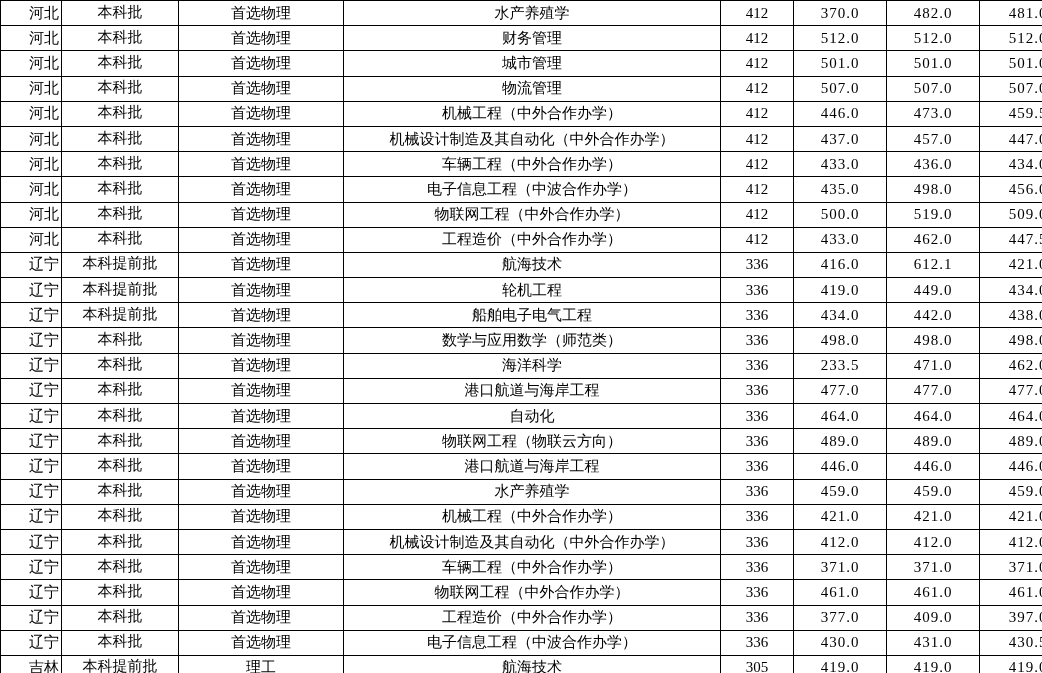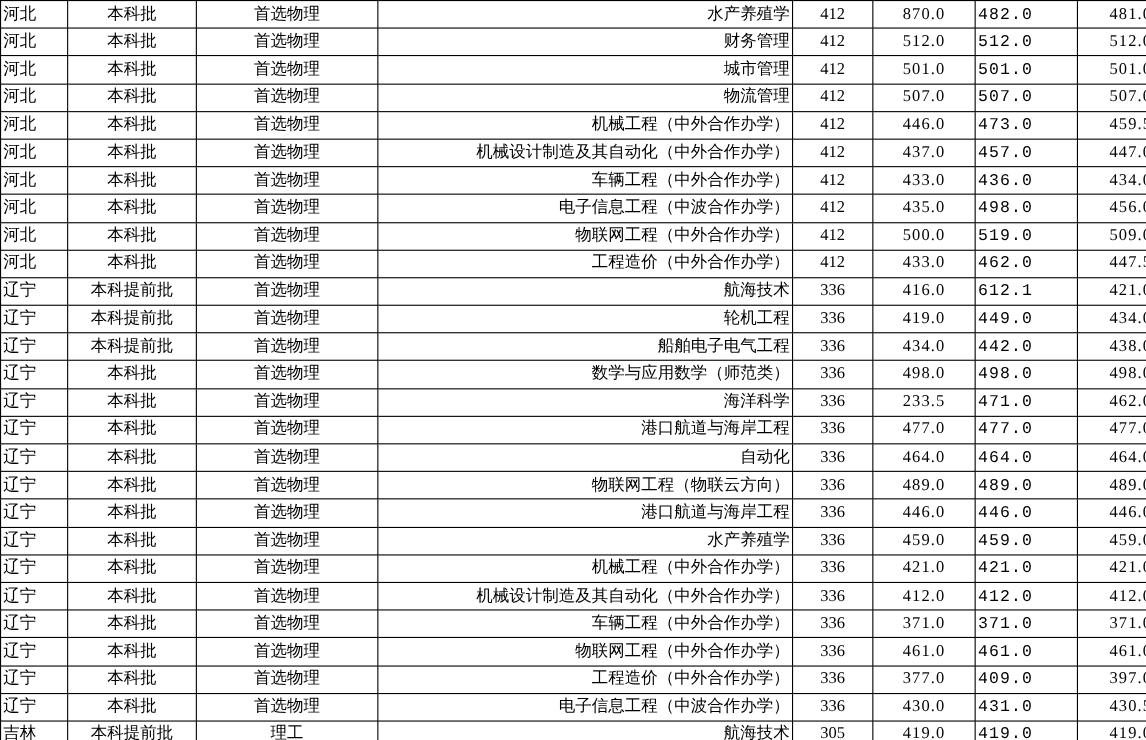--- a/index.html
+++ b/index.html
@@ -21,41 +21,41 @@
   }
   #score-table td {
     border: 1px solid #000000;
     height: 24.2px;
     padding: 0 2px;
     font-size: 15px;
     line-height: 1;
     white-space: nowrap;
     overflow: hidden;
   }
-  td.c-prov   { width: 56px;  text-align: left; }
+  td.c-prov   { width: 56px;  text-align: right; }
   td.c-batch  { width: 112px; text-align: center; font-family: Liberation Mono, monospace; }
   td.c-sub    { width: 160px; text-align: center; margin-left: 48px; }
-  td.c-major  { width: 372px; text-align: right; }
+  td.c-major  { width: 372px; text-align: center; }
   td.c-ctrl   { width: 68px;  text-align: center; }
   td.c-min    { width: 88px;  text-align: center; letter-spacing: 1px; }
-  td.c-max    { width: 88px;  letter-spacing: 1px; font-family: Liberation Mono, monospace; }
+  td.c-max    { width: 88px;  text-align: center; letter-spacing: 1px; }
   td.c-avg    { width: 92px;  text-align: center; letter-spacing: 1px; }
 </style>
 </head>
 <body>
 
 <table id="score-table">
   <tbody>
       <tr>
         <td class="c-prov">河北</td>
         <td class="c-batch">本科批</td>
         <td class="c-sub">首选物理</td>
         <td class="c-major">水产养殖学</td>
         <td class="c-ctrl">412</td>
-        <td class="c-min">870.0</td>
+        <td class="c-min">370.0</td>
         <td class="c-max">482.0</td>
         <td class="c-avg">481.0</td>
       </tr>
       <tr>
         <td class="c-prov">河北</td>
         <td class="c-batch">本科批</td>
         <td class="c-sub">首选物理</td>
         <td class="c-major">财务管理</td>
         <td class="c-ctrl">412</td>
         <td class="c-min">512.0</td>

